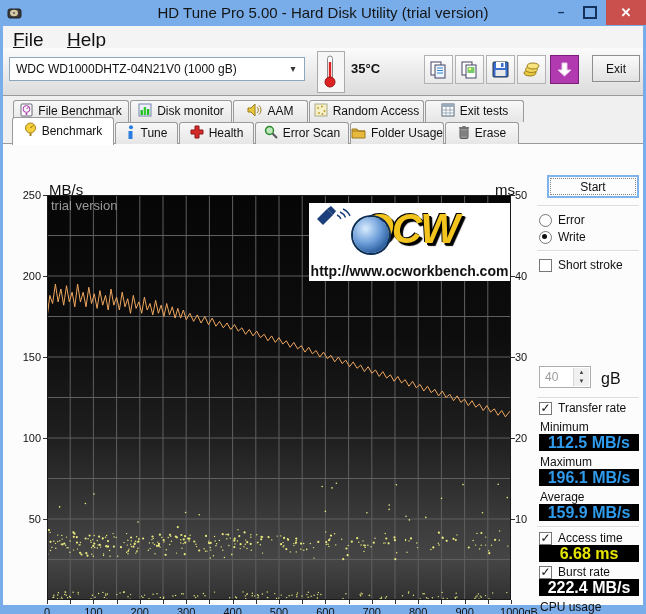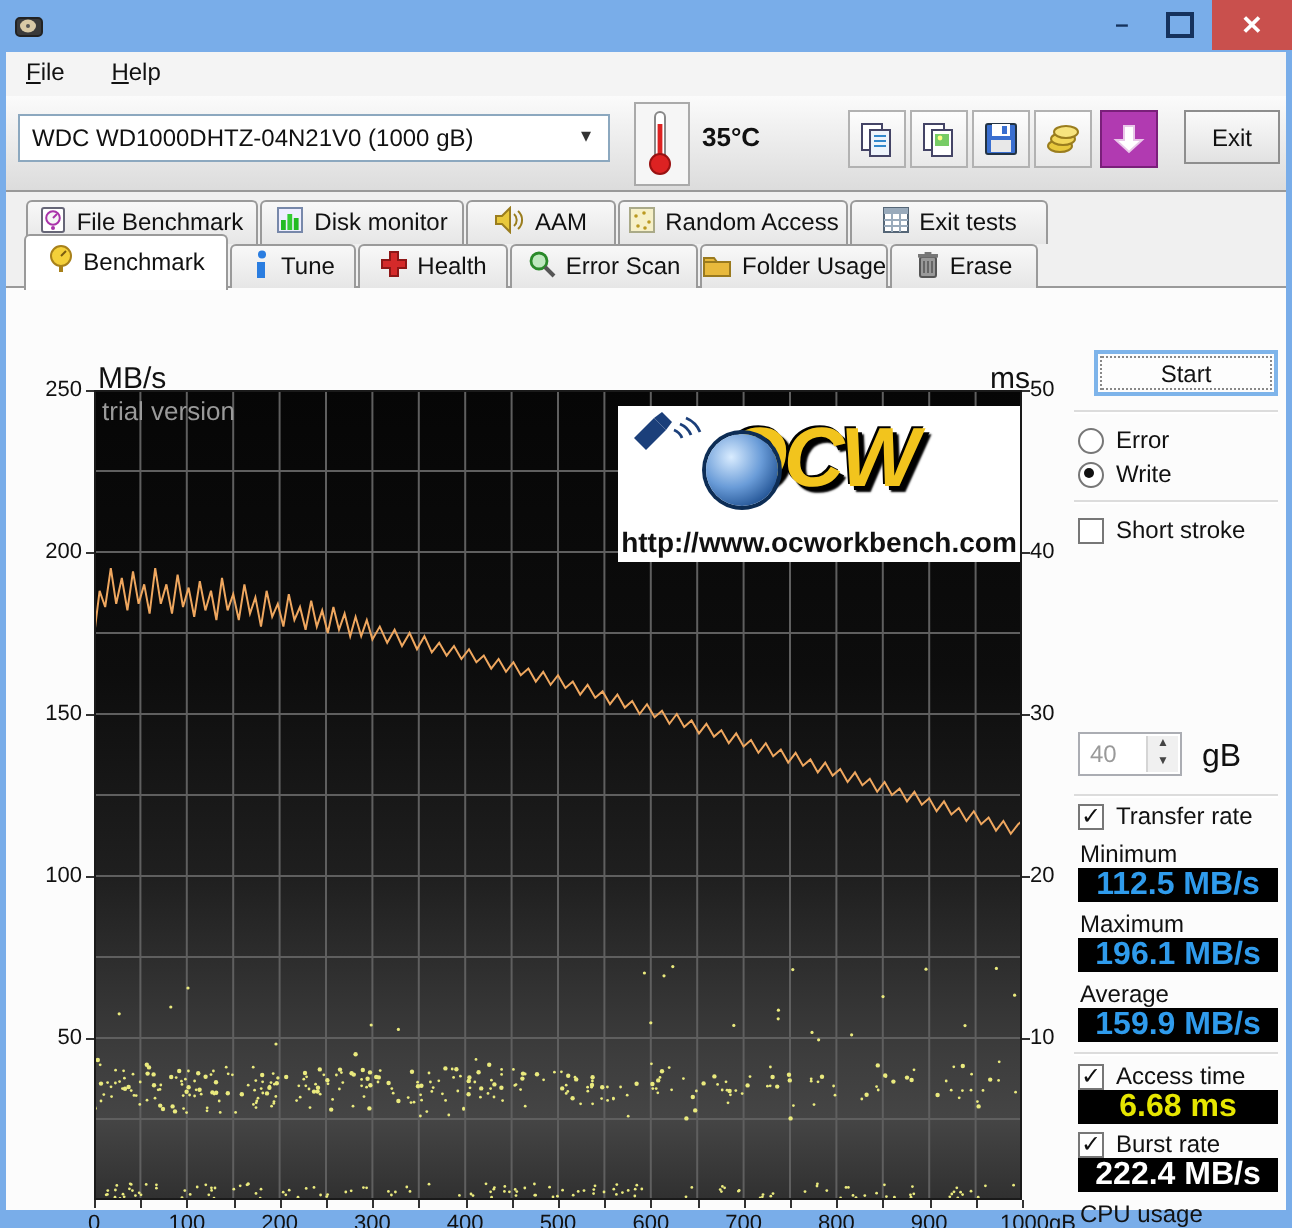--- a/index.html
+++ b/index.html
@@ -10,21 +10,21 @@
   #title-text{position:absolute;left:0;right:0;top:4px;text-align:center;font-size:15px;color:#151515;}
   .winbtn{position:absolute;top:0;height:25px;text-align:center;line-height:25px;color:#15325d;cursor:default;}
   #btn-min{left:548px;width:26px;font-weight:bold;}
   #btn-max{left:576px;width:28px;}
   #btn-max .box{display:inline-block;width:10px;height:9px;border:2px solid #15325d;vertical-align:middle;}
   #btn-close{left:606px;width:40px;background:#c9504d;color:#fff;font-weight:bold;font-size:13px;}
   
   #content{position:absolute;left:3px;top:26px;width:640px;height:578px;background:#f0f0f0;}
   
   #menubar{position:absolute;left:0;top:0;width:100%;height:22px;background:#f4f4f4;}
-  .menu-item{display:inline-block;padding:3px 10px;font-size:12px;}
+  .menu-item{display:inline-block;padding:3px 10px;font-size:19px;}
   .menu-item::first-letter{text-decoration:underline;}
   
   #toolbar{position:absolute;left:0;top:22px;width:100%;height:47px;background:linear-gradient(#fbfbfb,#dcdcdc);border-bottom:1px solid #999;}
   #drive-select{position:absolute;left:6px;top:9px;width:296px;height:24px;background:#fff;border:1px solid #8ca8bf;font-size:12px;line-height:22px;padding-left:6px;box-sizing:border-box;}
   #drive-arrow{position:absolute;right:2px;top:2px;width:18px;height:18px;text-align:center;color:#333;font-size:10px;line-height:18px;}
   #thermo-box{position:absolute;left:314px;top:3px;width:26px;height:40px;border:1px solid #aaa;background:#f6f6f6;}
   #temp-value{position:absolute;left:348px;top:13px;font-weight:bold;font-size:13px;}
   .toolbtn{position:absolute;top:7px;width:29px;height:29px;border:1px solid #b2b2b2;background:linear-gradient(#fdfdfd,#e9e9e9);box-sizing:border-box;}
   .toolbtn svg{display:block;margin:4px auto;}
   #btn-download{background:#b13ab1;border:1px solid #7a1f7a;}
@@ -70,20 +70,21 @@
 <body>
 
 <div id="win">
 
   <div id="titlebar">
     <svg id="app-icon" viewBox="0 0 16 16">
       <rect x="1" y="4" width="13" height="9" rx="2" fill="#3a3a3a" stroke="#222"></rect>
       <ellipse cx="7" cy="8" rx="4" ry="3.2" fill="#d8c9a6"></ellipse>
       <circle cx="7" cy="8" r="1" fill="#555"></circle>
     </svg>
+    <div id="title-text">HD Tune Pro 5.00 - Hard Disk Utility (trial version)</div>
     <div id="btn-min" class="winbtn"><span>–</span></div>
     <div id="btn-max" class="winbtn"><span class="box"></span></div>
     <div id="btn-close" class="winbtn"><span>✕</span></div>
   </div>
 
   <div id="content">
 
     <div id="menubar">
       <span class="menu-item">File</span>
       <span class="menu-item">Help</span>

